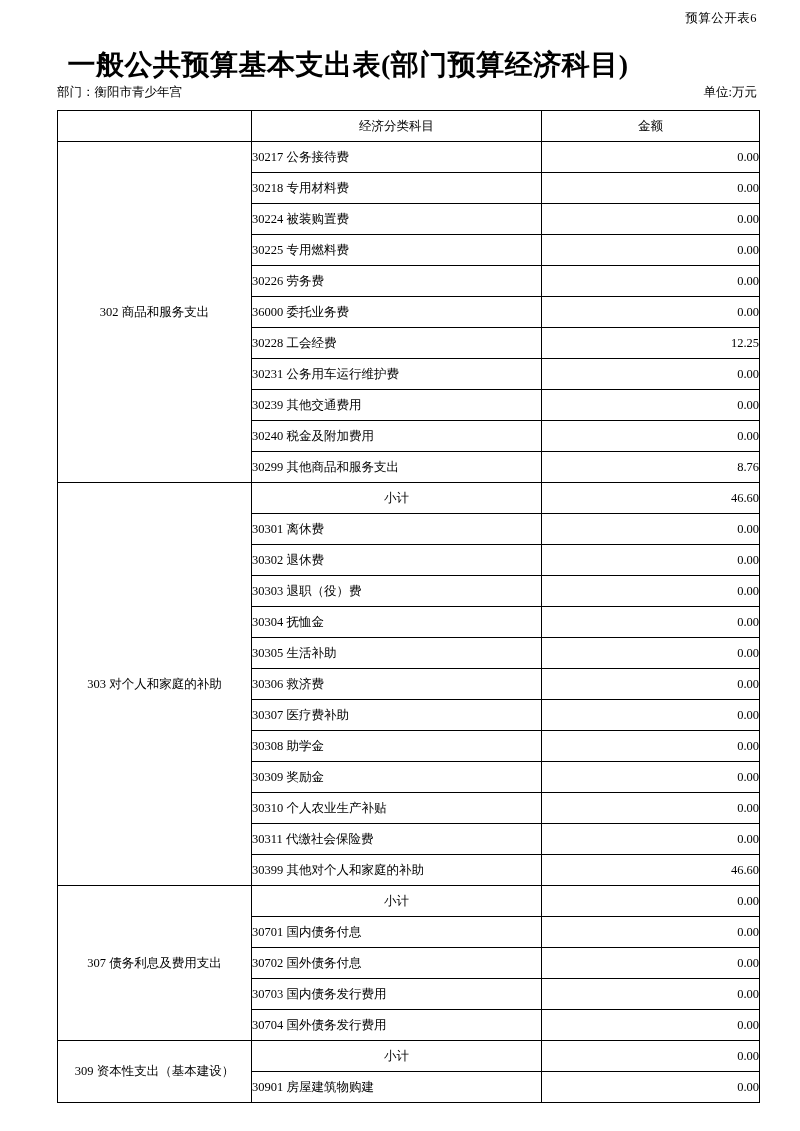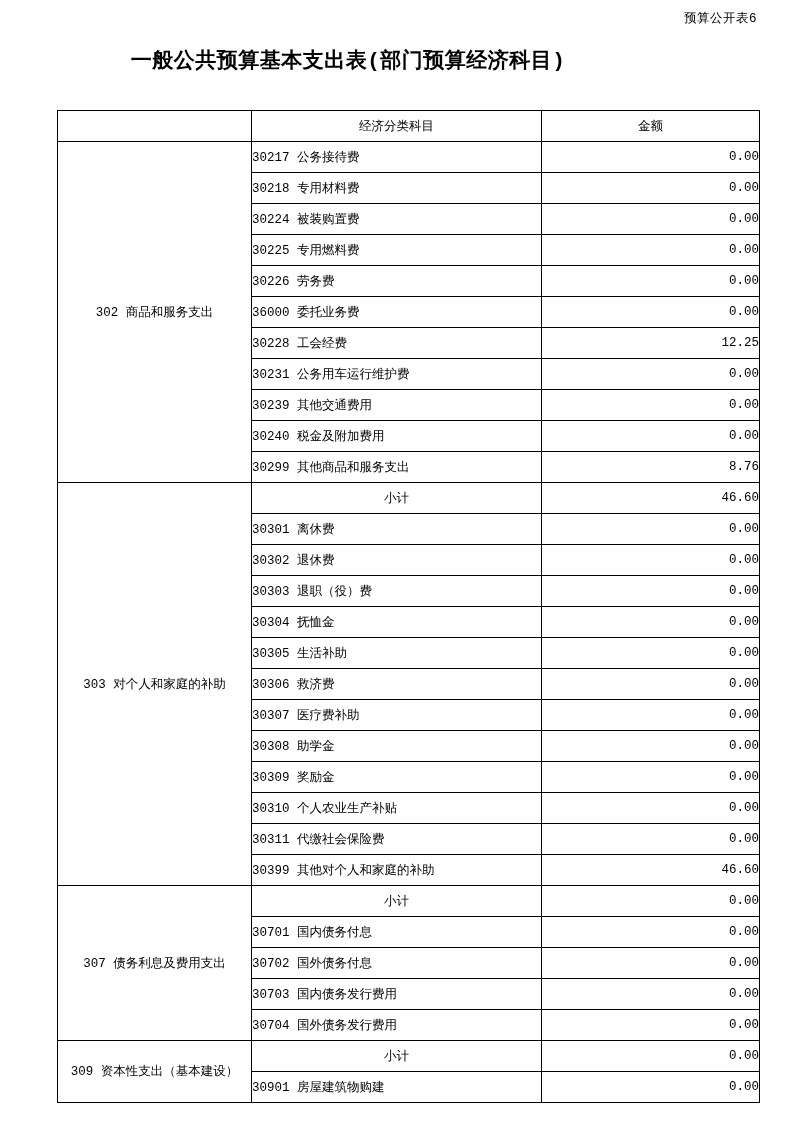--- a/index.html
+++ b/index.html
@@ -12,36 +12,35 @@
     height: 1131px;
     font-family: "Liberation Serif", "DejaVu Serif", serif;
     color: #000000;
     position: relative;
   }
   .page {
     width: 800px;
     height: 1131px;
     position: relative;
     box-sizing: border-box;
-    font-family: Liberation Mono, monospace;
   }
   .corner-label {
     position: absolute;
     top: 10px;
     right: 43px;
     font-size: 12.5px;
     letter-spacing: 0.5px;
   }
   .doc-title {
     position: absolute;
     top: 46px;
     left: 0;
     width: 696px;
     text-align: center;
-    font-size: 21px;
+    font-size: 28px;
     font-weight: bold;
     letter-spacing: 0.5px;
   }
   .meta-row {
     position: absolute;
     top: 84px;
     left: 57px;
     width: 700px;
     font-size: 12.5px;
     display: flex;
@@ -99,20 +98,24 @@
 </style>
 </head>
 <body>
 
 <div class="page">
 
   <div class="corner-label">预算公开表6</div>
 
   <div class="doc-title">一般公共预算基本支出表(部门预算经济科目)</div>
 
+  <div class="meta-row">
+    <div class="meta-left">部门：衡阳市青少年宫</div>
+    <div class="meta-right">单位:万元</div>
+  </div>
 
   <table class="budget">
     <colgroup>
       <col class="c1">
       <col class="c2">
       <col class="c3">
     </colgroup>
     <thead>
       <tr class="head-row">
         <th class="hdr-mid"></th>

